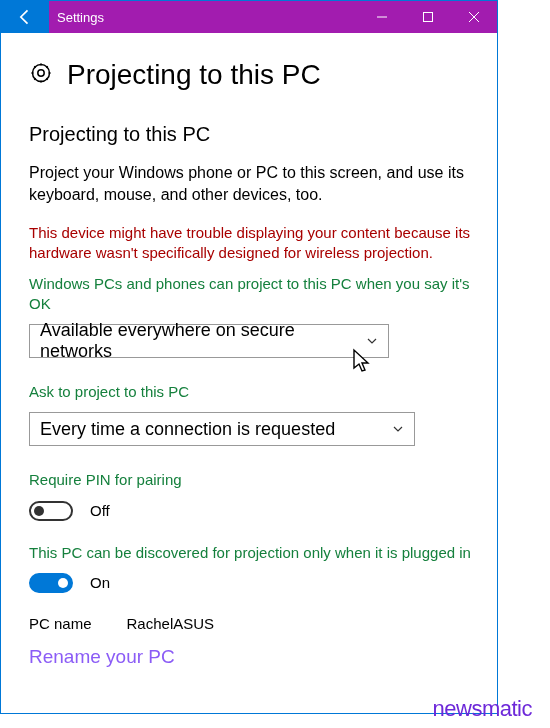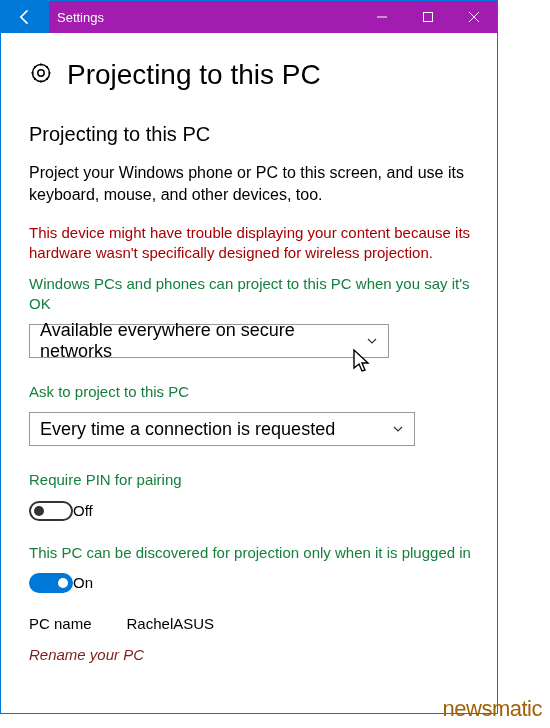--- a/index.html
+++ b/index.html
@@ -103,21 +103,21 @@
       font-size: 18px;
       color: #000;
       position: relative;
       margin-bottom: 24px;
     }
     .dropdown-value { flex: 1; }
     .chevron svg { width: 12px; height: 12px; }
     .toggle-row {
       display: flex;
       align-items: center;
-      gap: 0;
+      gap: 17px;
       margin-bottom: 22px;
     }
     .toggle {
       width: 44px;
       height: 20px;
       border-radius: 10px;
       position: relative;
     }
     .toggle.off {
       border: 2px solid #333;
@@ -149,39 +149,38 @@
       font-size: 15px;
       color: #000;
     }
     .pc-name-row {
       display: flex;
       gap: 35px;
       font-size: 15px;
       margin-bottom: 14px;
     }
     .link {
-      color: #7f1d1d;
-      font-size: 15px;
+      color: #8b5cf6;
+      font-size: 19px;
       cursor: pointer;
-      font-style: italic;
     }
     .cursor {
       position: absolute;
       left: 352px;
       top: 348px;
       pointer-events: none;
     }
     .cursor svg { width: 20px; height: 26px; }
     .watermark {
       position: absolute;
-      right: 8px;
+      right: 18px;
       bottom: 6px;
       font-size: 22px;
       font-weight: 400;
-      color: #a16207;
+      color: #6d28d9;
       letter-spacing: -0.5px;
     }
   </style>
 </head>
 <body>
 
 <div class="window-border">
   <div class="titlebar">
     <div class="back-btn">
       <svg viewBox="0 0 24 24" fill="none" stroke="#fff" stroke-width="2">

